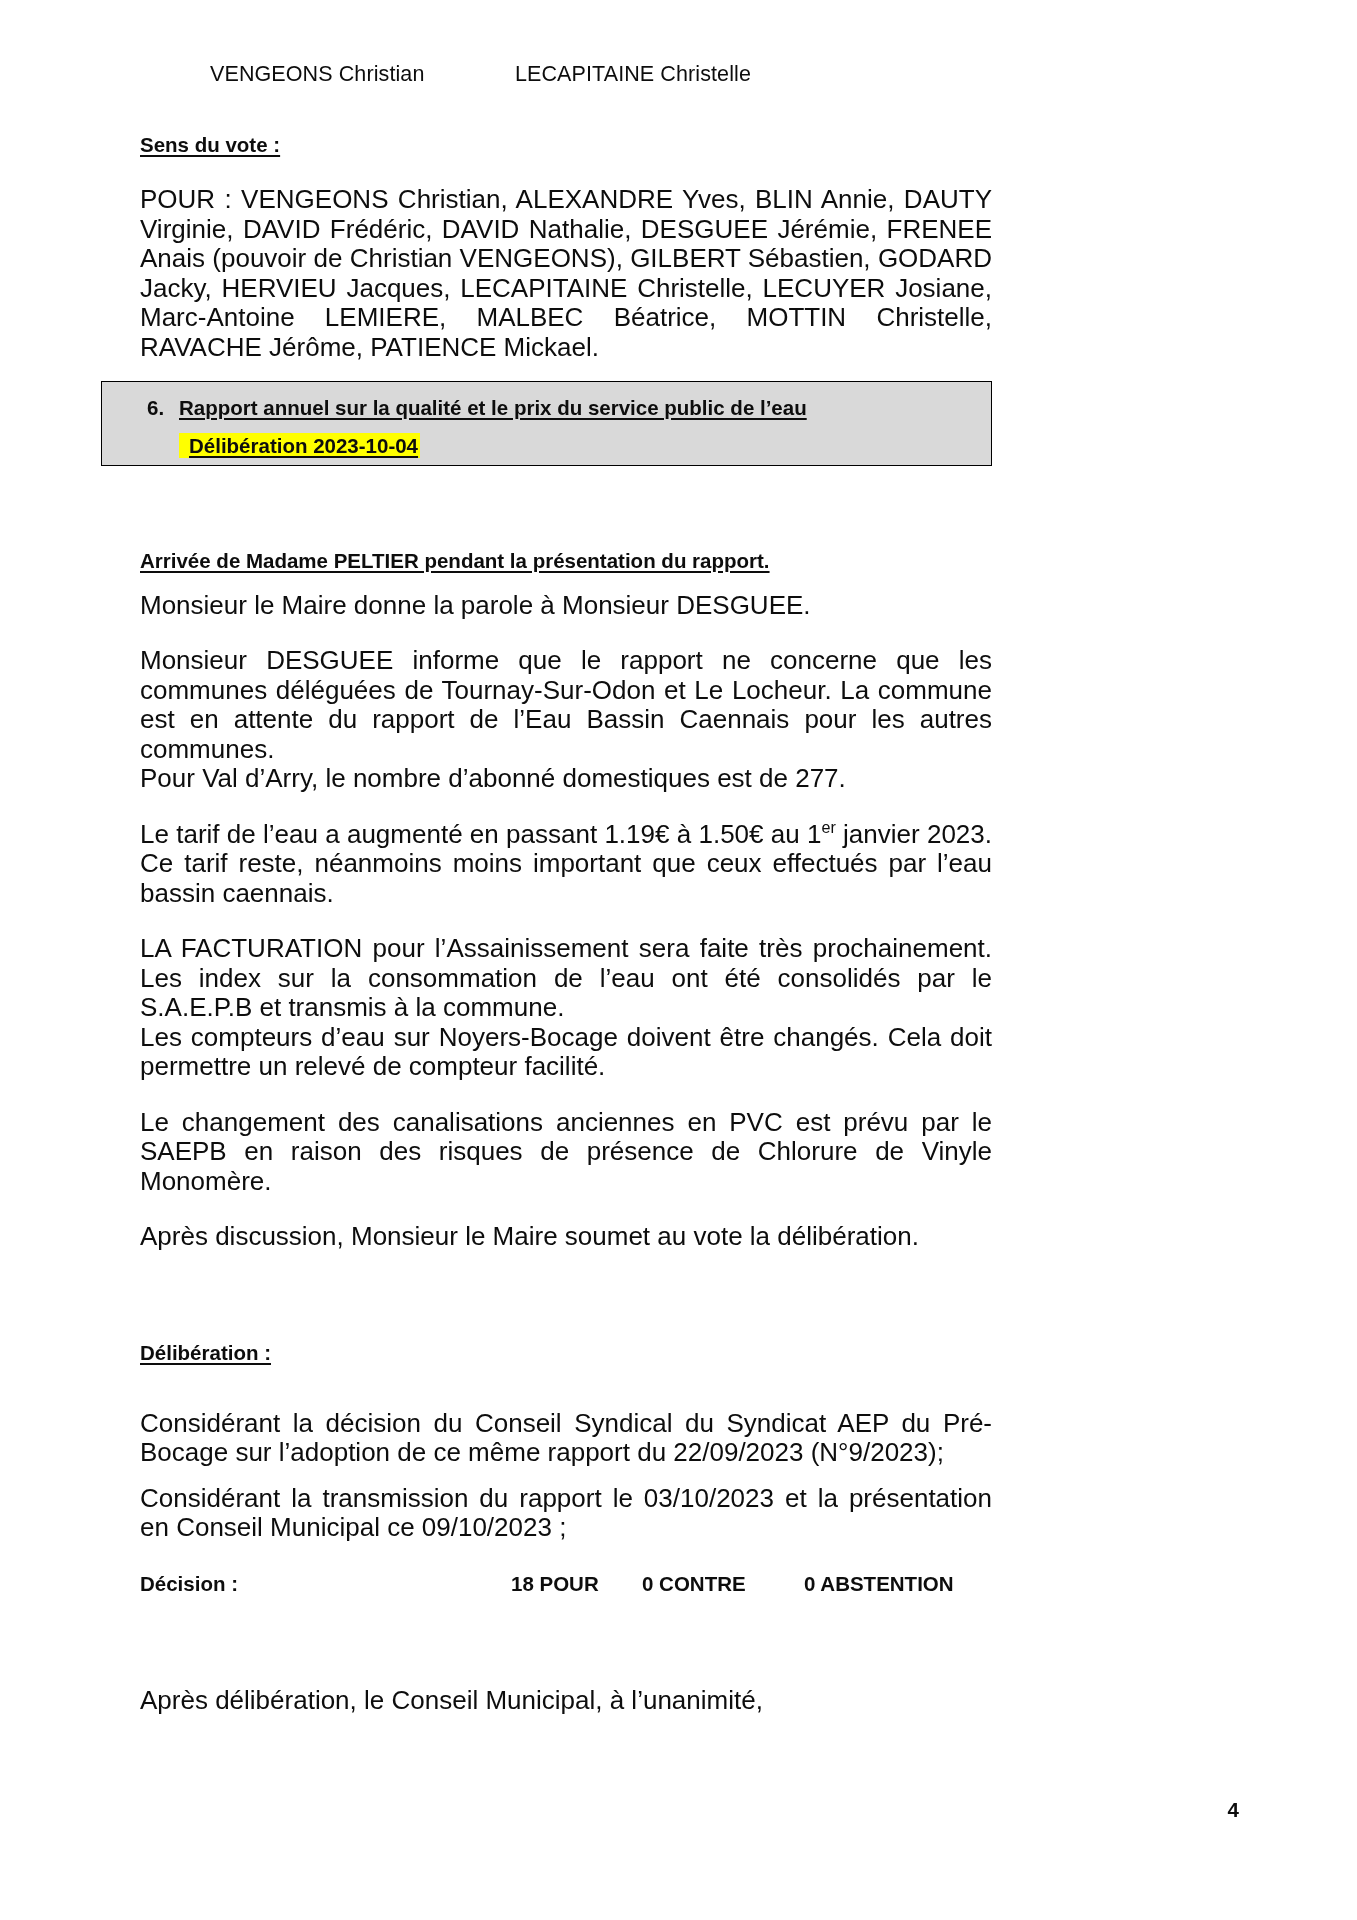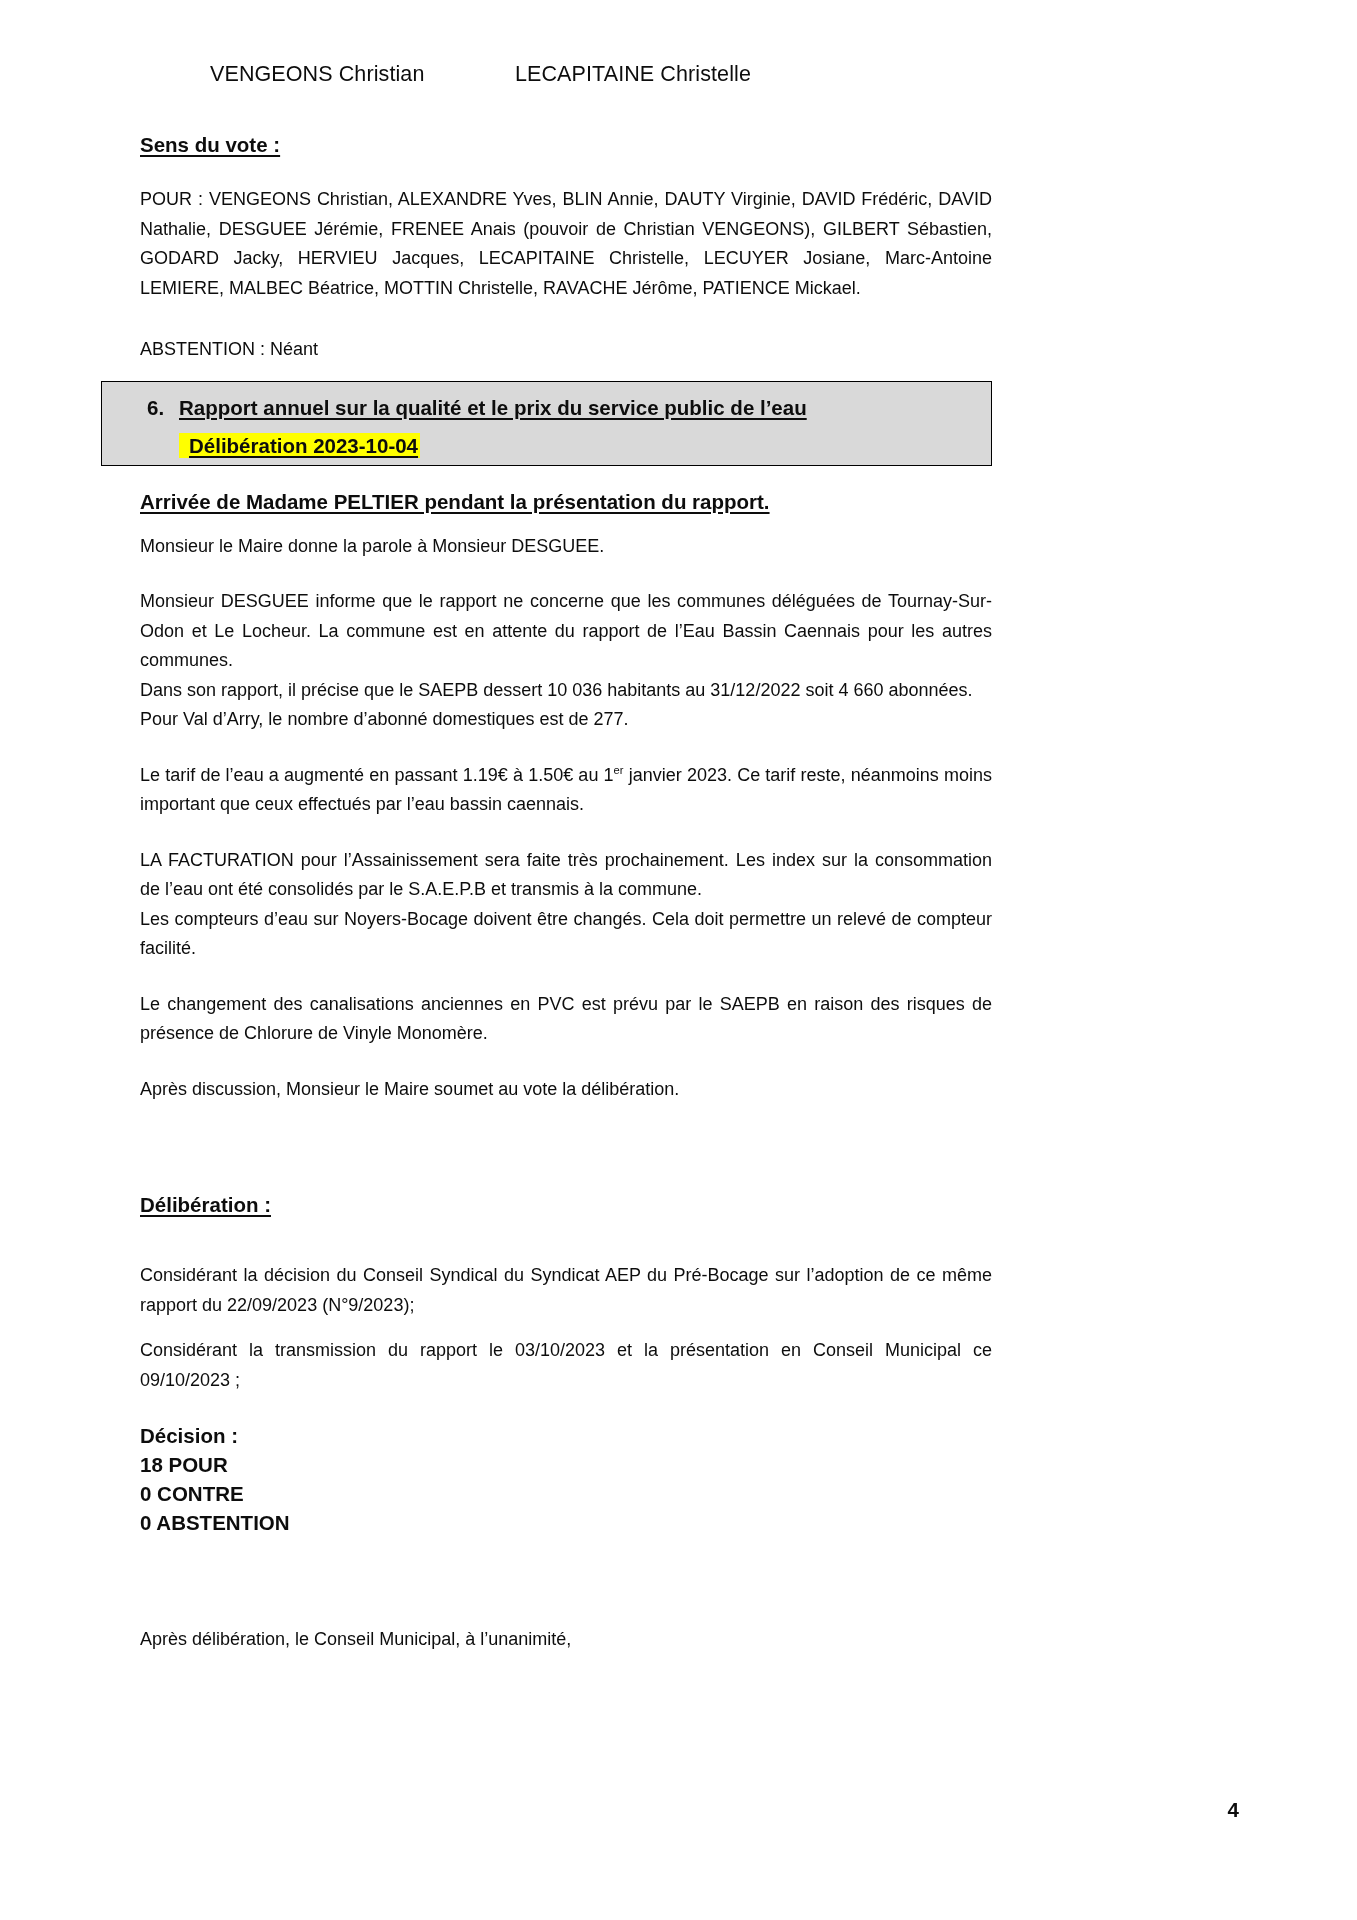--- a/index.html
+++ b/index.html
@@ -39,21 +39,21 @@
 
   
   .content {
     position: absolute;
     left: 130px;
     top: 130px;
     width: 852px;
   }
 
   .p {
-    font-size: 18px;
+    font-size: 26px;
     line-height: 29.5px;
     margin: 0 0 0 0;
     text-align: justify;
     text-justify: inter-word;
   }
   .p.left { text-align: left; }
   .gap-sm { height: 16px; }
   .gap-md { height: 26px; }
   .gap-xl { height: 60px; }
 
@@ -106,21 +106,20 @@
     text-underline-offset: 3px;
     padding: 1px 2px 1px 10px;
   }
 
   
   .decision-row {
     display: flex;
     font-size: 20.5px;
     font-weight: bold;
     line-height: 29px;
-    flex-direction: column;
   }
   .decision-row .d-label { width: 371px; }
   .decision-row .d-pour  { width: 131px; }
   .decision-row .d-contre{ width: 162px; }
   .decision-row .d-abst  { width: 180px; }
 
   
   .page-number {
     position: absolute;
     right: 128px;
@@ -155,21 +154,20 @@
 
     <div style="height:122px"></div>
 
     <div class="heading-ul">Arrivée de Madame PELTIER pendant la présentation du rapport.</div>
     <div class="gap-sm"></div>
 
     <div class="p left">Monsieur le Maire donne la parole à Monsieur DESGUEE.</div>
     <div class="gap-md"></div>
 
     <div class="p">Monsieur DESGUEE informe que le rapport ne concerne que les communes déléguées de Tournay-Sur-Odon et Le Locheur. La commune est en attente du rapport de l’Eau Bassin Caennais pour les autres communes.</div>
-    <div class="p left">Dans son rapport, il précise que le SAEPB dessert 10 036 habitants au 31/12/2022 soit 4 660 abonnées.</div>
     <div class="p left">Pour Val d’Arry, le nombre d’abonné domestiques est de 277.</div>
     <div class="gap-md"></div>
 
     <div class="p"><span>Le tarif de l’eau a augmenté en passant 1.19€ à 1.50€ au 1</span><sup>er</sup><span> janvier 2023. Ce tarif reste, néanmoins moins important que ceux effectués par l’eau bassin caennais.</span></div>
     <div class="gap-md"></div>
 
     <div class="p">LA FACTURATION pour l’Assainissement sera faite très prochainement. Les index sur la consommation de l’eau ont été consolidés par le S.A.E.P.B et transmis à la commune.</div>
     <div class="p">Les compteurs d’eau sur Noyers-Bocage doivent être changés. Cela doit permettre un relevé de compteur facilité.</div>
     <div class="gap-md"></div>
 

